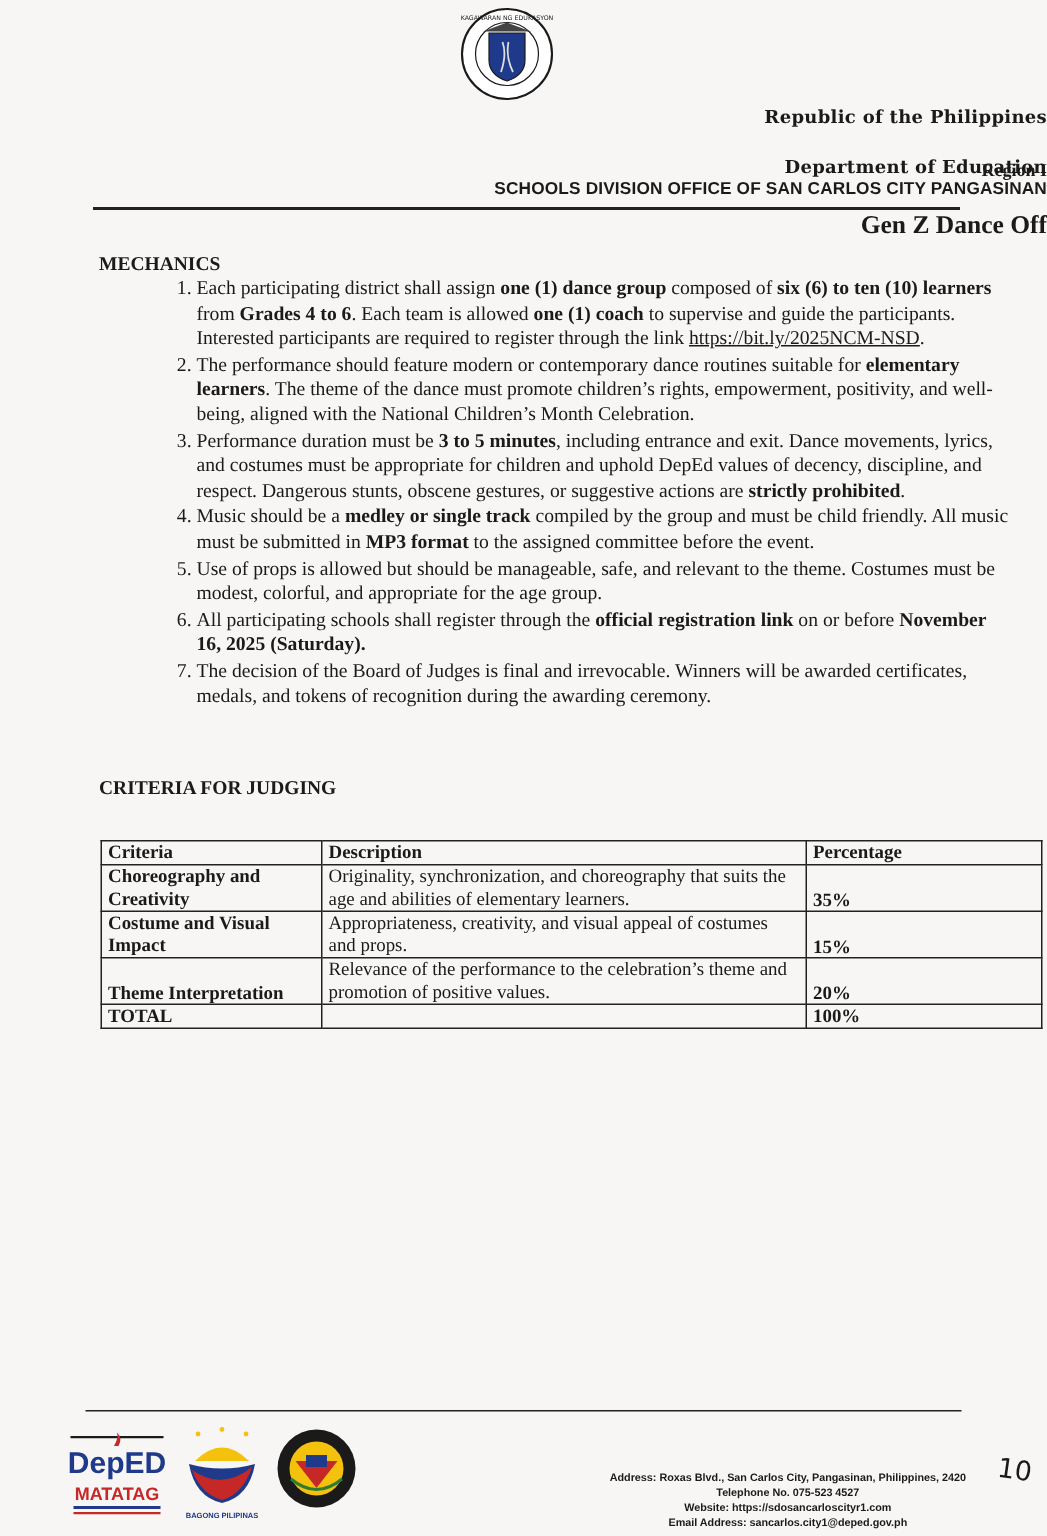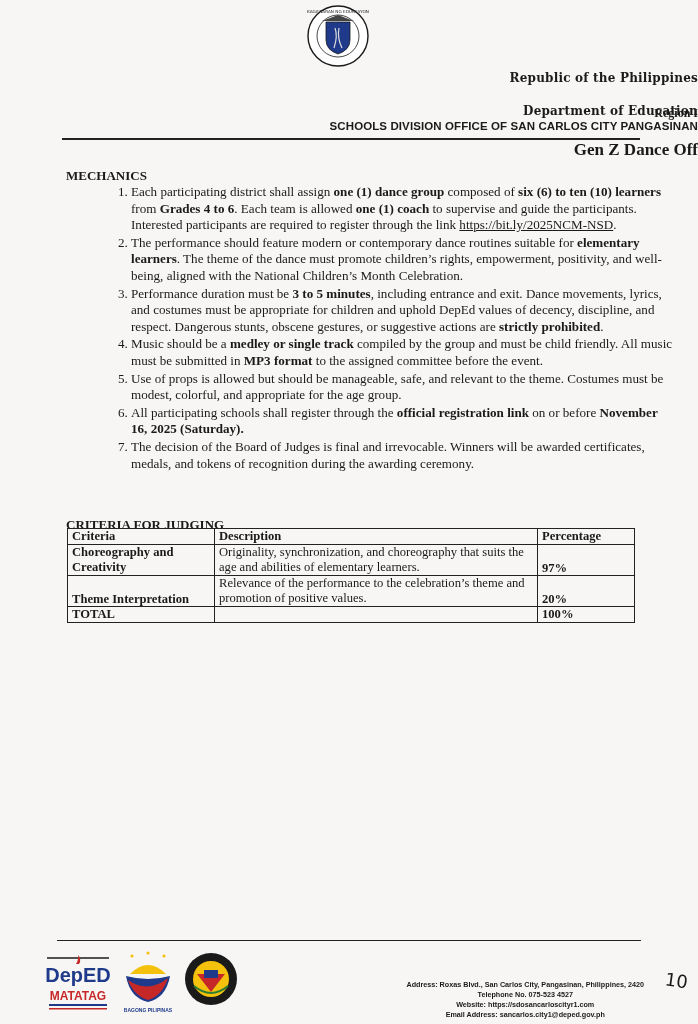--- a/index.html
+++ b/index.html
@@ -25,21 +25,21 @@
 
   ol.mech {
     position:absolute; left:86px; top:184px; width:560px; margin:0; padding:0 0 0 28px;
     font-size:13.1px; line-height:16.6px;
   }
   ol.mech li { margin:0 0 1px 17px; padding-left:0; }
   ol.mech b { font-weight:bold; }
   .link { color:#1a1a1a; text-decoration:underline; }
 
   table.judging {
-    position:absolute; left:67px; top:528px; width:568px; border-collapse:collapse;
+    position:absolute; left:67px; top:560px; width:628px; border-collapse:collapse;
     font-size:12.6px; line-height:14.5px;
   }
   table.judging td, table.judging th {
     border:1px solid #222; padding:0 4px; vertical-align:top; text-align:left;
   }
   table.judging th { font-weight:bold; height:15px; }
   table.judging td.c1 { width:138px; font-weight:bold; vertical-align:bottom; }
   table.judging td.c2 { width:314px; }
   table.judging td.c3 { font-weight:bold; vertical-align:bottom; }
   table.judging tr.r td { height:30px; }
@@ -93,21 +93,26 @@
     <tr>
       <th>Criteria</th>
       <th>Description</th>
       <th>Percentage</th>
     </tr>
   </thead>
   <tbody>
     <tr class="r">
       <td class="c1" style="vertical-align:top">Choreography and Creativity</td>
       <td class="c2">Originality, synchronization, and choreography that suits the age and abilities of elementary learners.</td>
-      <td class="c3">97%</td>
+      <td class="c3">35%</td>
+    </tr>
+    <tr class="r">
+      <td class="c1" style="vertical-align:top">Costume and Visual Impact</td>
+      <td class="c2">Appropriateness, creativity, and visual appeal of costumes and props.</td>
+      <td class="c3">15%</td>
     </tr>
     <tr class="r">
       <td class="c1">Theme Interpretation</td>
       <td class="c2">Relevance of the performance to the celebration’s theme and promotion of positive values.</td>
       <td class="c3">20%</td>
     </tr>
     <tr class="total">
       <td class="c1">TOTAL</td>
       <td class="c2"></td>
       <td class="c3">100%</td>

